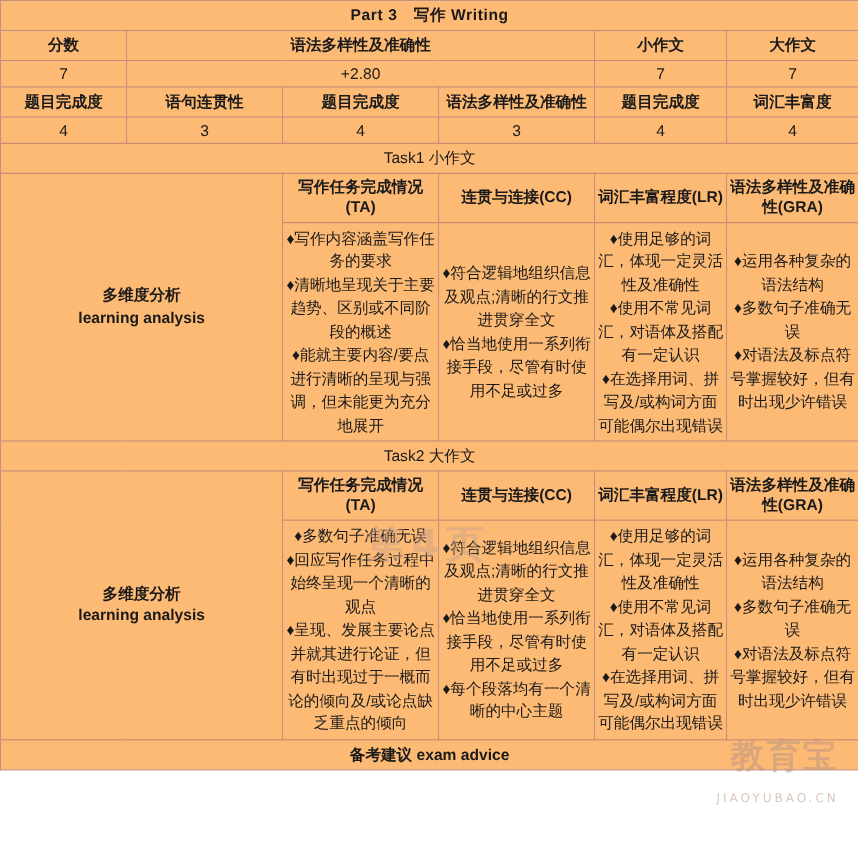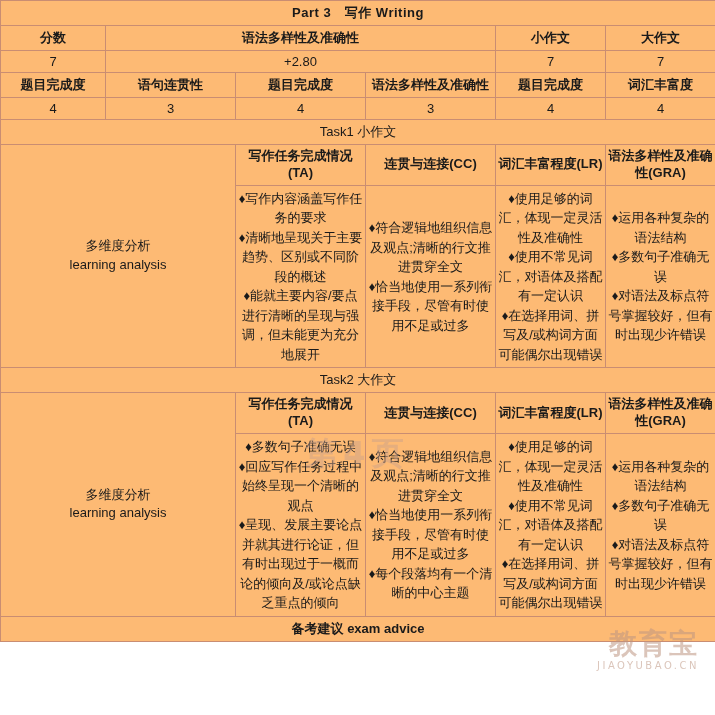--- a/index.html
+++ b/index.html
@@ -46,21 +46,21 @@
   .num {
     font-size: 13px;
     padding: 5px 2px;
   }
   .section-row td {
     font-weight: normal;
     font-size: 15px;
     padding: 6px 2px;
   }
   .analysis-label {
-    font-weight: normal;
+    font-weight: bold;
     font-size: 18px;
     line-height: 1.45;
     padding: 6px;
   }
   .crit-head {
     font-weight: bold;
     font-size: 12px;
     line-height: 1.3;
     padding: 6px 4px;
     vertical-align: middle;
@@ -106,21 +106,21 @@
     font-size: 28px;
     font-weight: bold;
     color: rgba(190, 150, 130, 0.55);
     letter-spacing: 2px;
     line-height: 1;
   }
   .watermark-logo .wl-sub {
     font-size: 10px;
     color: rgba(190, 150, 130, 0.55);
     letter-spacing: 2.5px;
-    margin-top: 2px;
+    margin-top: 16px;
     font-family: "DejaVu Sans", sans-serif;
   }
 </style>
 </head>
 <body>
 
 <div class="sheet">
 
   <table class="main">
     <colgroup>

